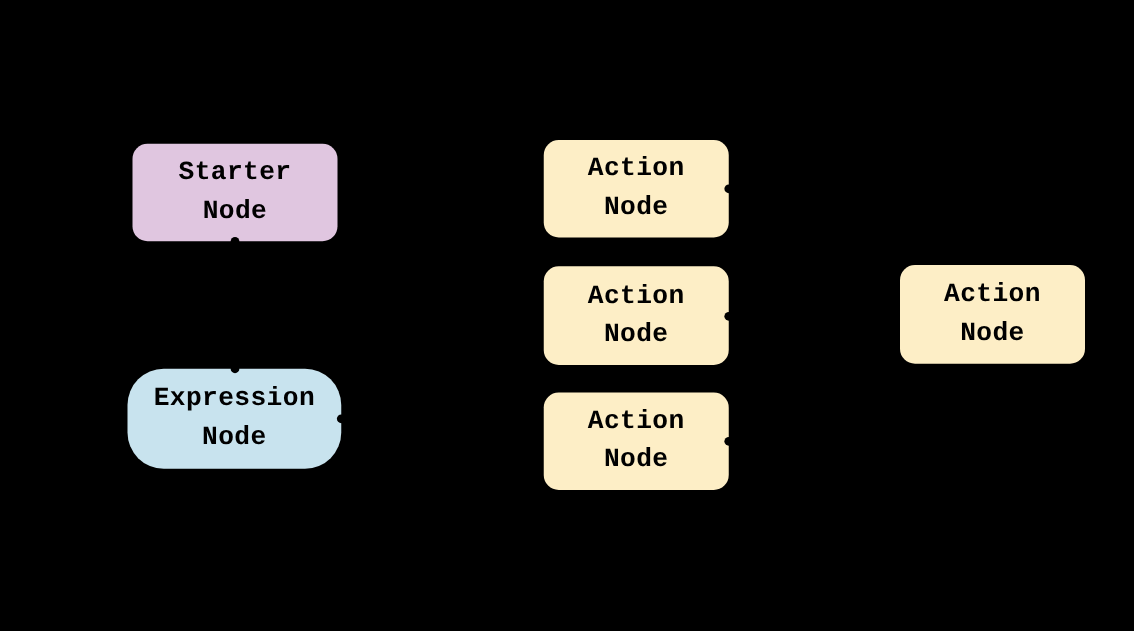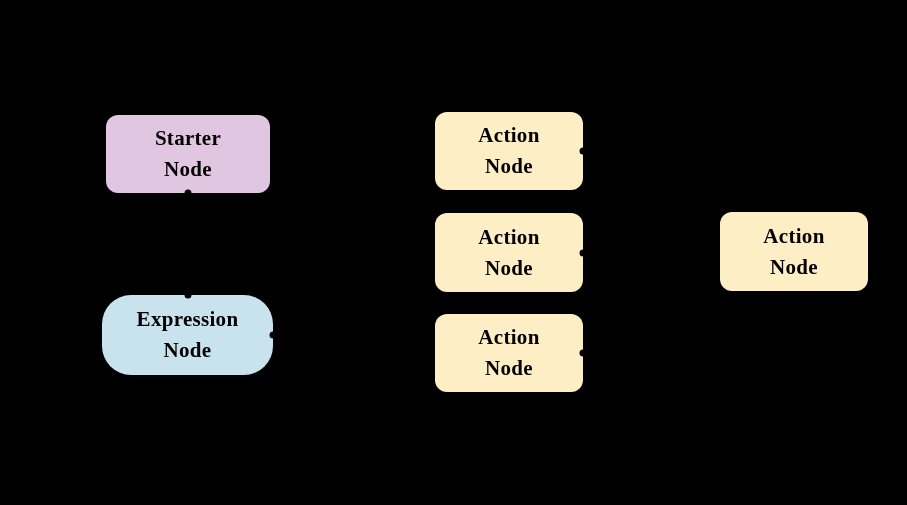--- a/index.html
+++ b/index.html
@@ -8,21 +8,21 @@
     width: 907px;
     height: 505px;
     background: #000000;
     overflow: hidden;
   }
   .canvas {
     position: relative;
     width: 907px;
     height: 505px;
     background: #000000;
-    font-family: Liberation Serif, serif;
+    font-family: Liberation Mono, monospace;
   }
   .node {
     position: absolute;
     border-radius: 12px;
     display: flex;
     align-items: center;
     justify-content: center;
     box-sizing: border-box;
   }
   .node-label {

